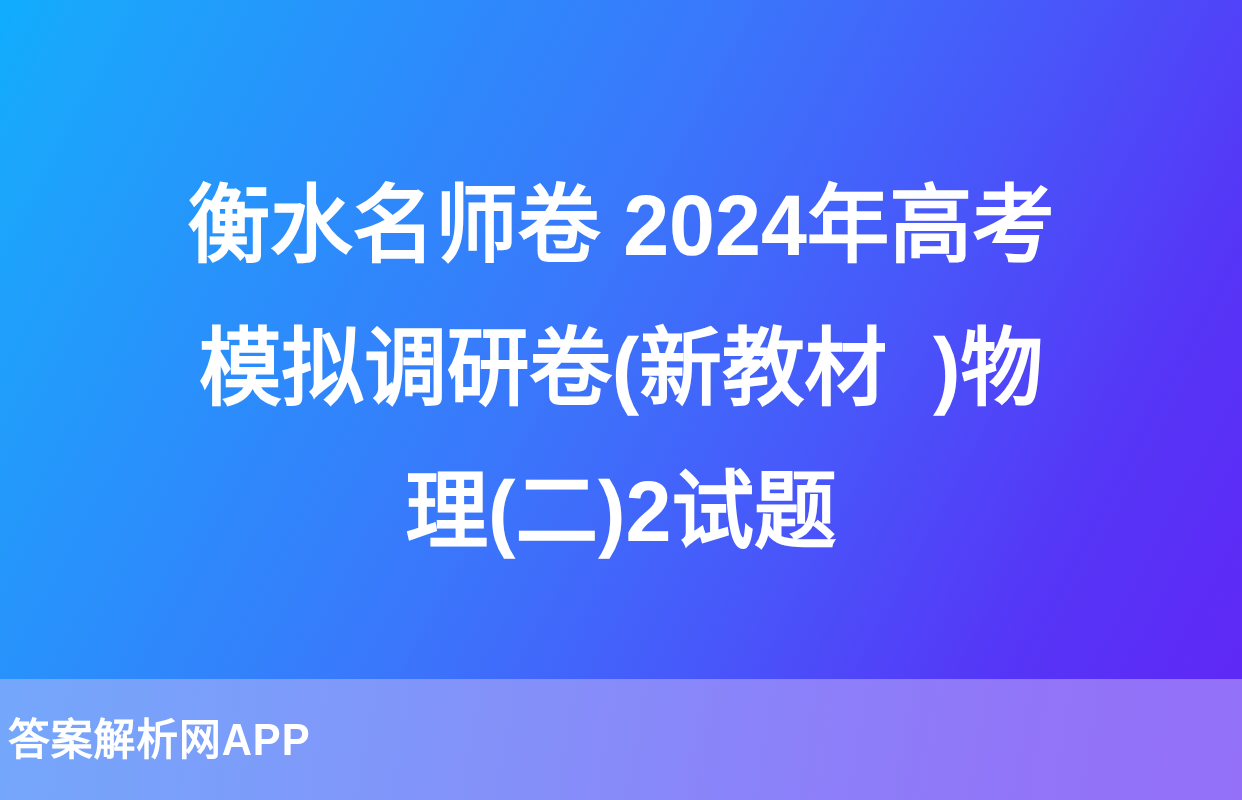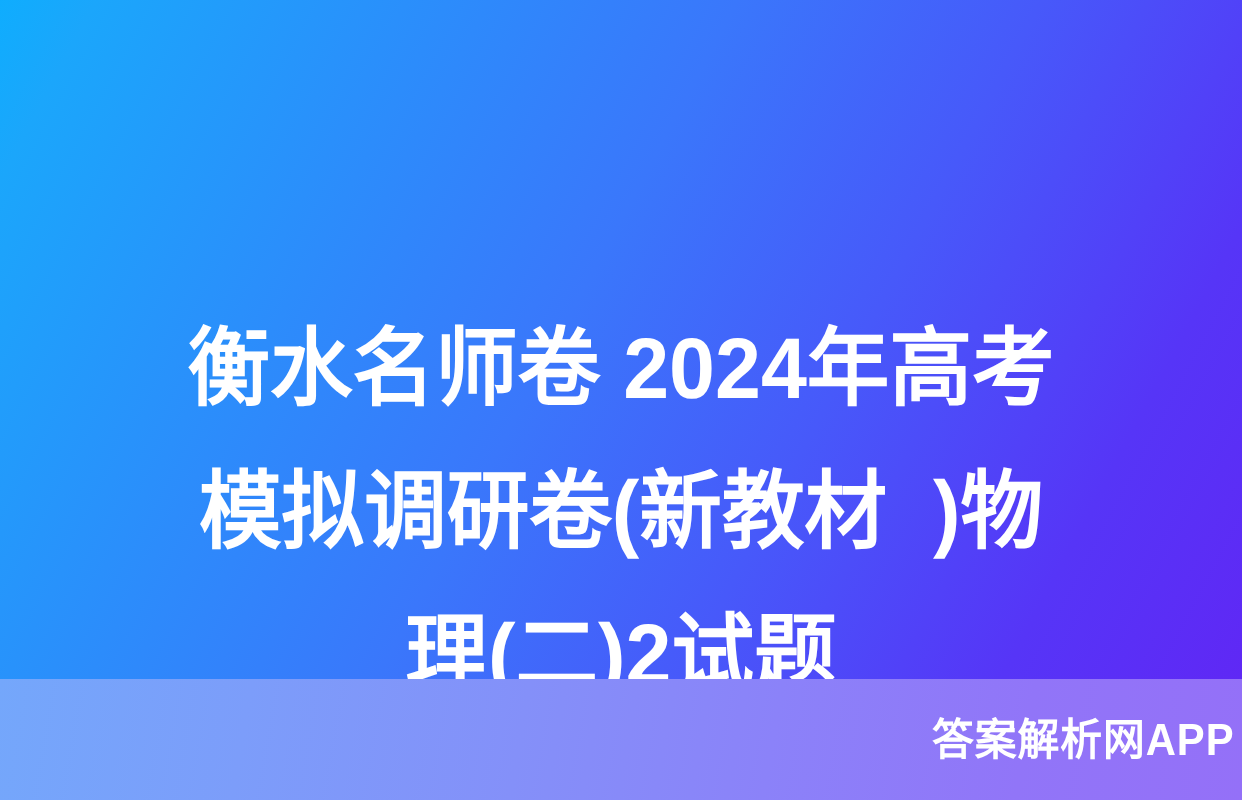--- a/index.html
+++ b/index.html
@@ -40,21 +40,21 @@
   
   #title-block {
     position: absolute;
     left: 0;
     top: 0;
     width: 1242px;
     height: 781px;
     display: flex;
     flex-direction: column;
     align-items: center;
-    justify-content: flex-end;
+    justify-content: center;
     box-sizing: border-box;
     padding: 12px 62px 54px 62px;
   }
 
   .title-line {
     display: block;
     width: 100%;
     text-align: center;
     color: #ffffff;
     font-family: "Liberation Sans", "DejaVu Sans", sans-serif;
@@ -77,21 +77,21 @@
     height: 121px;
     background: linear-gradient(100deg,
                 #74A7FB 0%,
                 #7C9DFA 20%,
                 #8490F9 42%,
                 #8B82F9 62%,
                 #9175F8 82%,
                 #9470F8 100%);
     display: flex;
     align-items: center;
-    justify-content: flex-end;
+    justify-content: flex-start;
   }
 
   #watermark-text {
     color: #ffffff;
     font-family: "Liberation Sans", "DejaVu Sans", sans-serif;
     font-weight: 700;
     font-size: 44px;
     line-height: 46px;
     letter-spacing: 1px;
     white-space: pre;

